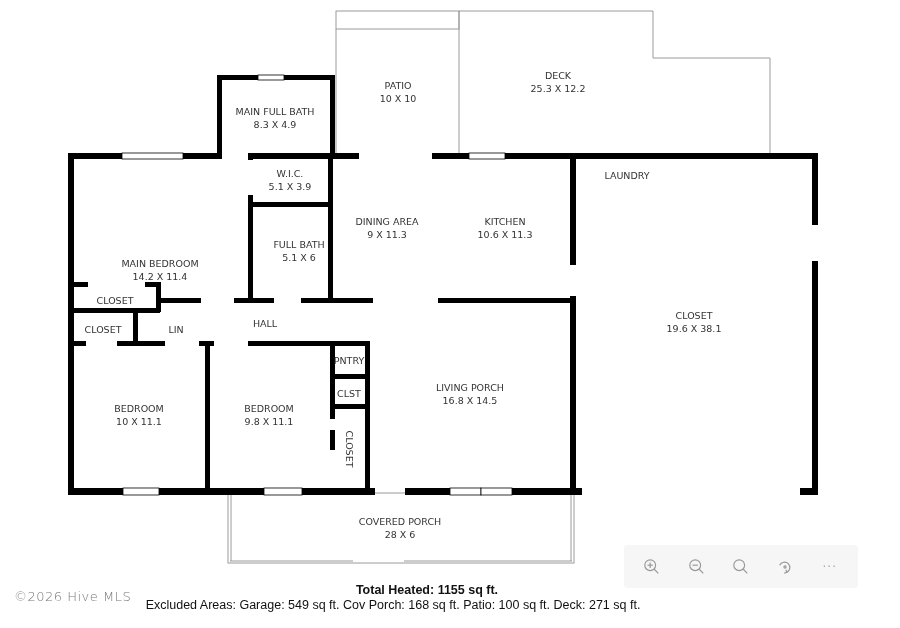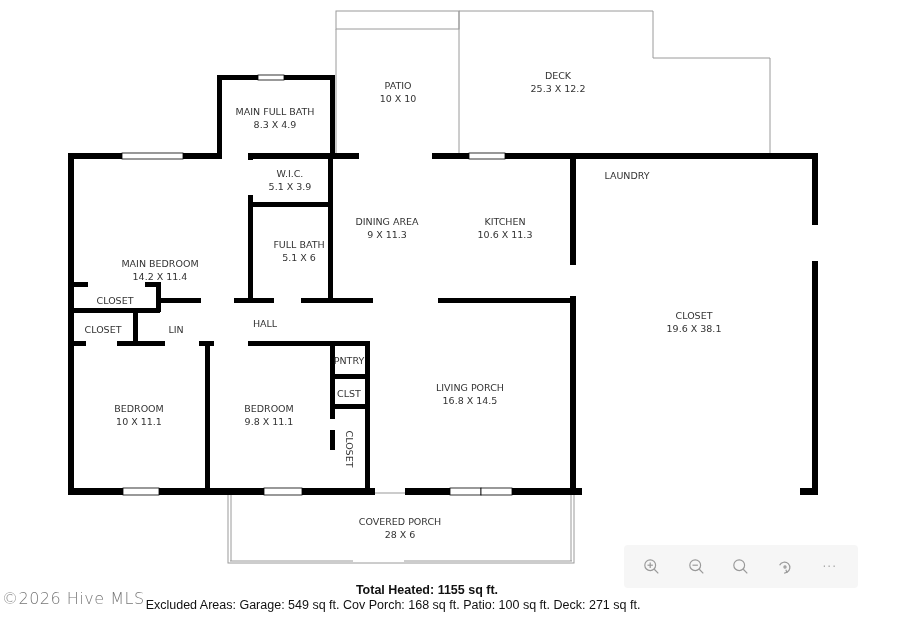--- a/index.html
+++ b/index.html
@@ -3,21 +3,21 @@
   <meta charset="utf-8">
   <style>
     html, body { margin: 0; padding: 0; background: #ffffff; }
     body { width: 900px; height: 628px; position: relative; overflow: hidden; font-family: "DejaVu Sans", sans-serif; }
     #plan { position: absolute; left: 0; top: 0; width: 900px; height: 628px; }
     .lbl { position: absolute; transform: translate(-50%, -50%); text-align: center; font-family: "DejaVu Sans", sans-serif; font-size: 9.5px; color: #333; line-height: 13px; white-space: nowrap; }
     .lbl .nm, .lbl .dm { display: block; }
     .vert { transform: translate(-50%, -50%) rotate(90deg); }
     .footer-title { position: absolute; left: 0; width: 784px; top: 583px; text-align: center; font-family: "Liberation Sans", sans-serif; font-weight: bold; font-size: 12.5px; color: #111; padding-left: 70px; box-sizing: border-box; }
     .footer-excl { position: absolute; left: 0; width: 716px; top: 598px; text-align: center; font-family: "Liberation Sans", sans-serif; font-size: 12.5px; color: #111; padding-left: 70px; box-sizing: border-box; }
-    .watermark { position: absolute; left: 2px; top: 589px; font-family: "DejaVu Sans", sans-serif; font-size: 16px; color: #777; letter-spacing: 0.5px; font-weight: 300; }
+    .watermark { position: absolute; left: 14px; top: 589px; font-family: "DejaVu Sans", sans-serif; font-size: 13px; color: #777; letter-spacing: 0.5px; font-weight: 300; }
     .toolbar { position: absolute; left: 624px; top: 545px; width: 234px; height: 43px; background: #f6f6f6; border-radius: 4px; display: flex; align-items: center; justify-content: space-around; padding: 0 6px; box-sizing: border-box; }
     .tbtn { width: 28px; height: 28px; display: flex; align-items: center; justify-content: center; cursor: pointer; color: #999; }
     .tbtn svg { width: 18px; height: 18px; }
     .more { font-size: 12px; color: #aaa; letter-spacing: 1px; }
   </style>
 </head>
 <body>
 
 <svg id="plan" viewBox="0 0 900 628" xmlns="http://www.w3.org/2000/svg">
 

